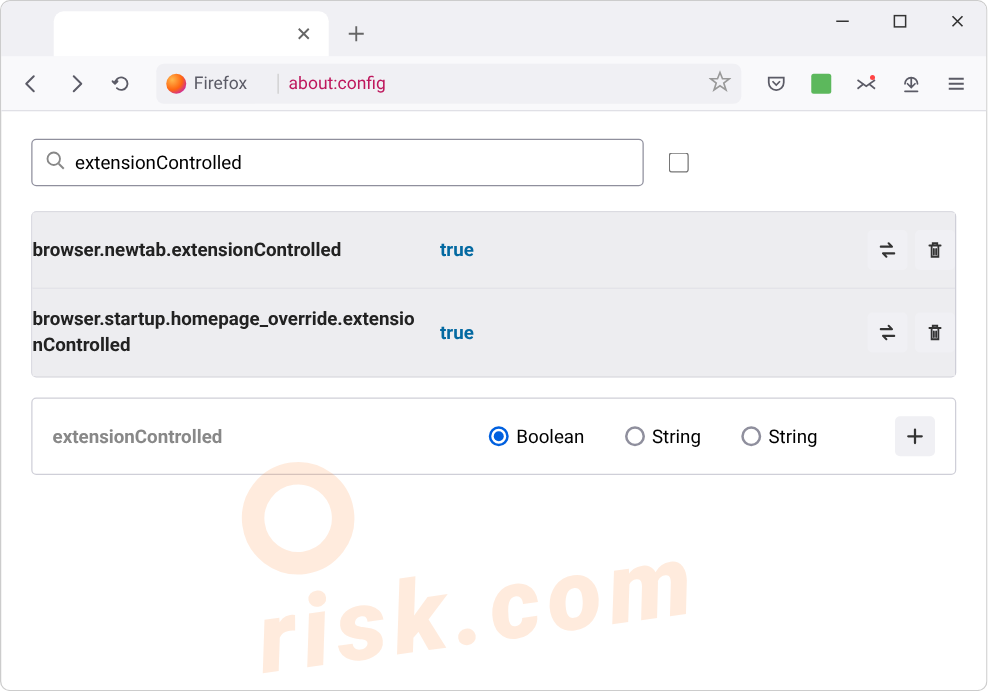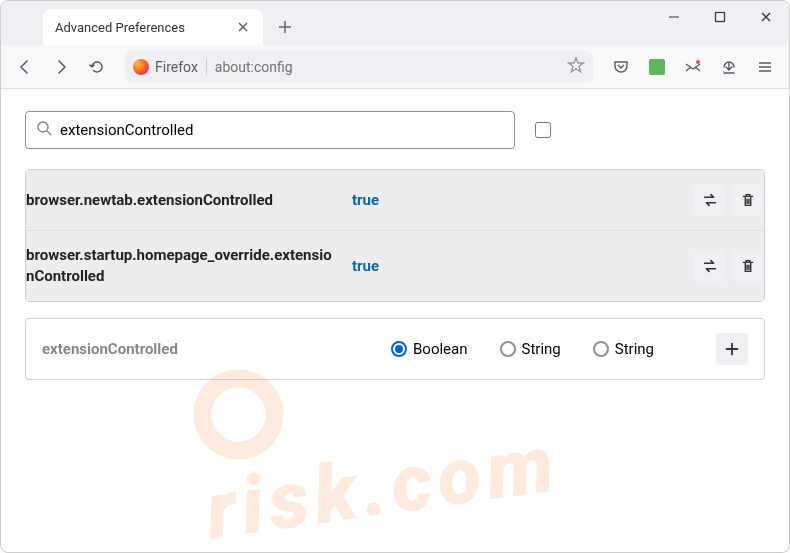--- a/index.html
+++ b/index.html
@@ -13,23 +13,23 @@
     .tab { height: 36px; background: #fff; border-radius: 8px 8px 0 0; display: flex; align-items: center; padding: 0 12px; margin-left: 34px; min-width: 220px; font-size: 13px; color: #333; position: relative; }
     .tab-close { margin-left: auto; width: 16px; height: 16px; display: flex; align-items: center; justify-content: center; cursor: pointer; color: #666; }
     .newtab-btn { width: 28px; height: 28px; display: flex; align-items: center; justify-content: center; margin-left: 8px; margin-bottom: 4px; border-radius: 4px; cursor: pointer; color: #666; font-size: 18px; }
     .window-controls { position: absolute; right: 0; top: 0; display: flex; height: 44px; align-items: flex-start; }
     .win-btn { width: 46px; height: 32px; display: flex; align-items: center; justify-content: center; cursor: pointer; color: #333; }
     
     
     .toolbar { height: 44px; background: #f9f9fb; border-bottom: 1px solid #e0e0e6; display: flex; align-items: center; padding: 0 8px; gap: 4px; }
     .nav-btn { width: 32px; height: 32px; display: flex; align-items: center; justify-content: center; border-radius: 4px; cursor: pointer; color: #5b5b66; }
     .urlbar { flex: 1; height: 32px; background: #f0f0f4; border-radius: 6px; display: flex; align-items: center; padding: 0 8px; margin: 0 8px; gap: 8px; }
-    .urlbar-identity { display: flex; align-items: center; gap: 6px; font-size: 14px; color: #5b5b66; padding-right: 8px; border-right: 1px solid #ccc; }
+    .urlbar-identity { display: flex; align-items: center; gap: 6px; font-size: 14px; color: #5b5b66; padding-right: 24px; border-right: 1px solid #ccc; }
     .firefox-icon { width: 16px; height: 16px; border-radius: 50%; background: radial-gradient(circle at 30% 30%, #ffb84d, #ff6611, #aa00ff); }
-    .urlbar-text { flex: 1; font-size: 14px; color: #737373; }
+    .urlbar-text { flex: 1; font-size: 14px; color: #be185d; }
     .urlbar-star { color: #999; cursor: pointer; }
     .toolbar-icon { width: 32px; height: 32px; display: flex; align-items: center; justify-content: center; border-radius: 4px; cursor: pointer; color: #5b5b66; }
     .ext-icon { width: 16px; height: 16px; background: #5cb85c; border-radius: 2px; }
     
     
     .content { padding: 22px 24px; }
     .search-row { display: flex; align-items: center; gap: 20px; margin-bottom: 20px; }
     .search-box { flex: 1; height: 38px; border: 1px solid #8f8f9d; border-radius: 4px; display: flex; align-items: center; padding: 0 10px; gap: 8px; max-width: 490px; }
     .search-box input { flex: 1; border: none; outline: none; font-size: 15px; background: transparent; }
     .search-icon { color: #888; }
@@ -62,21 +62,20 @@
     .watermark { position: absolute; bottom: 20px; left: 50%; transform: translate(-50%, 0) rotate(-8deg); font-size: 80px; font-weight: 900; color: rgba(255, 120, 30, 0.15); letter-spacing: 6px; pointer-events: none; font-style: italic; }
     .watermark-dot { width: 90px; height: 90px; border: 18px solid rgba(255, 120, 30, 0.15); border-radius: 50%; display: inline-block; vertical-align: middle; margin-right: 10px; }
   </style>
 </head>
 <body>
 
 <div class="window">
 
   <div class="tabbar">
     <div class="tab">
-      <span>Advanced Preferences</span>
       <span class="tab-close">
         <svg width="12" height="12" viewBox="0 0 12 12">
             <path d="M2 2 L10 10 M10 2 L2 10" stroke="currentColor" stroke-width="1.5" fill="none"></path>
           </svg>
       </span>
     </div>
     <div class="newtab-btn">
       <svg width="14" height="14" viewBox="0 0 14 14">
           <path d="M7 1 V13 M1 7 H13" stroke="currentColor" stroke-width="1.5"></path>
         </svg>

